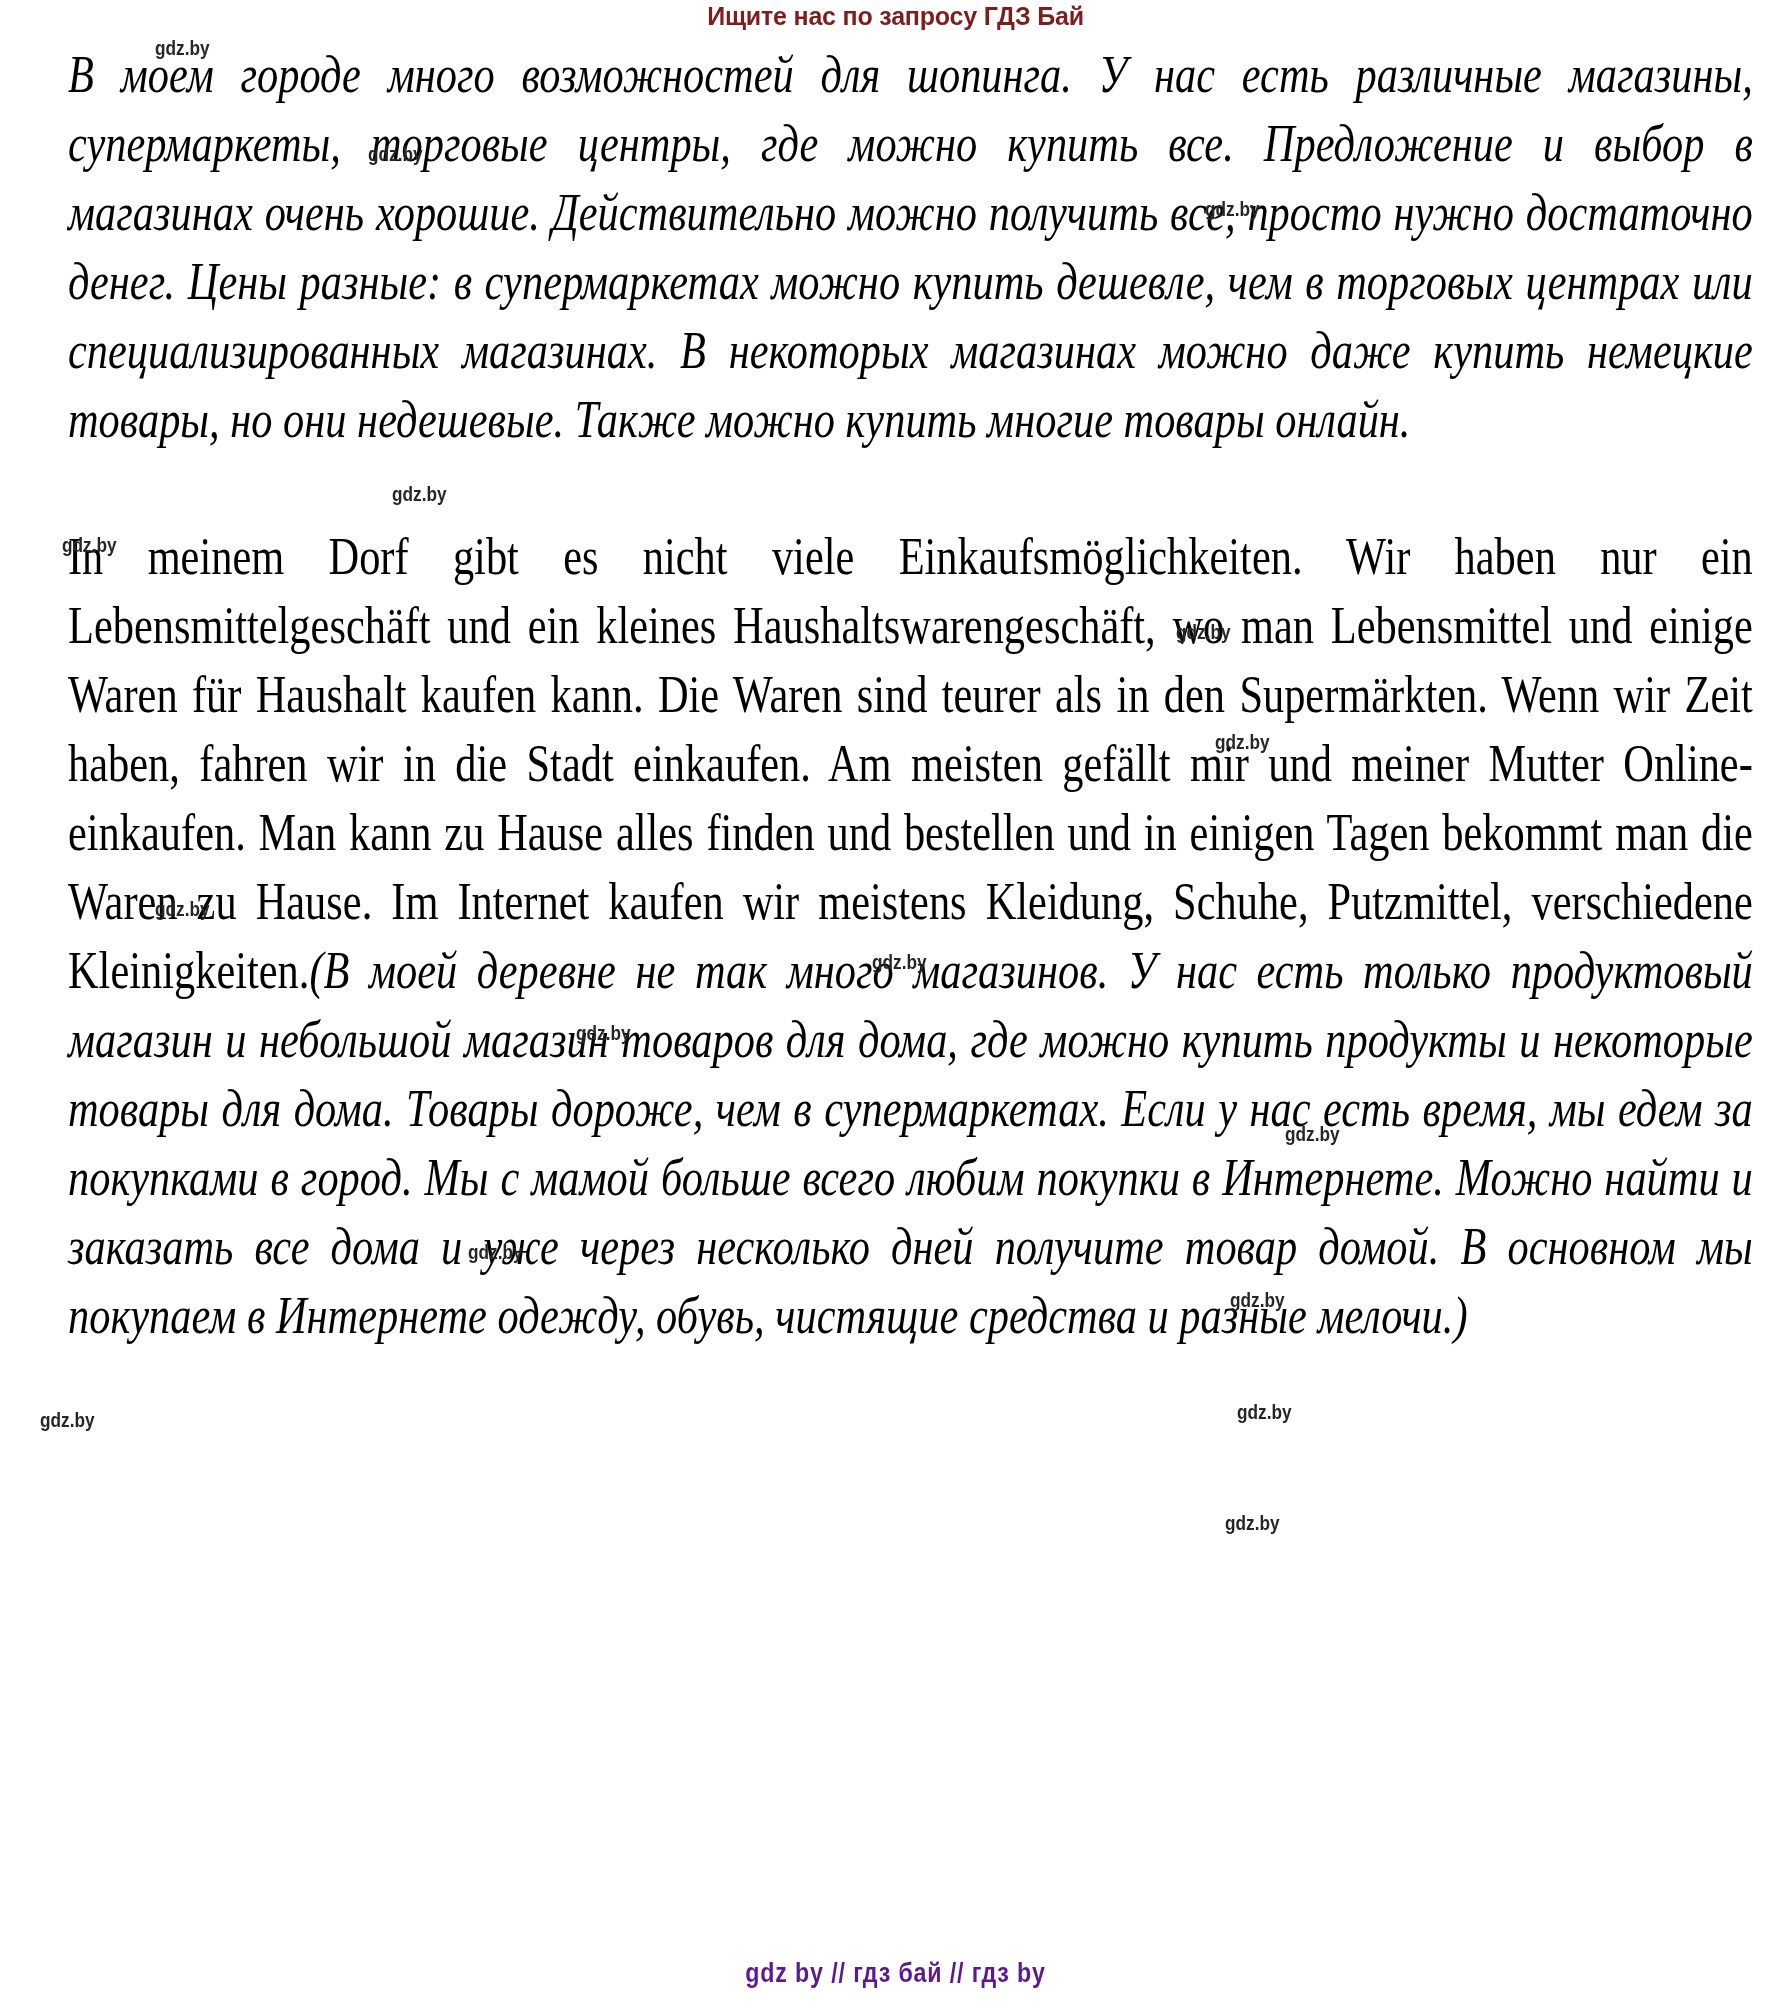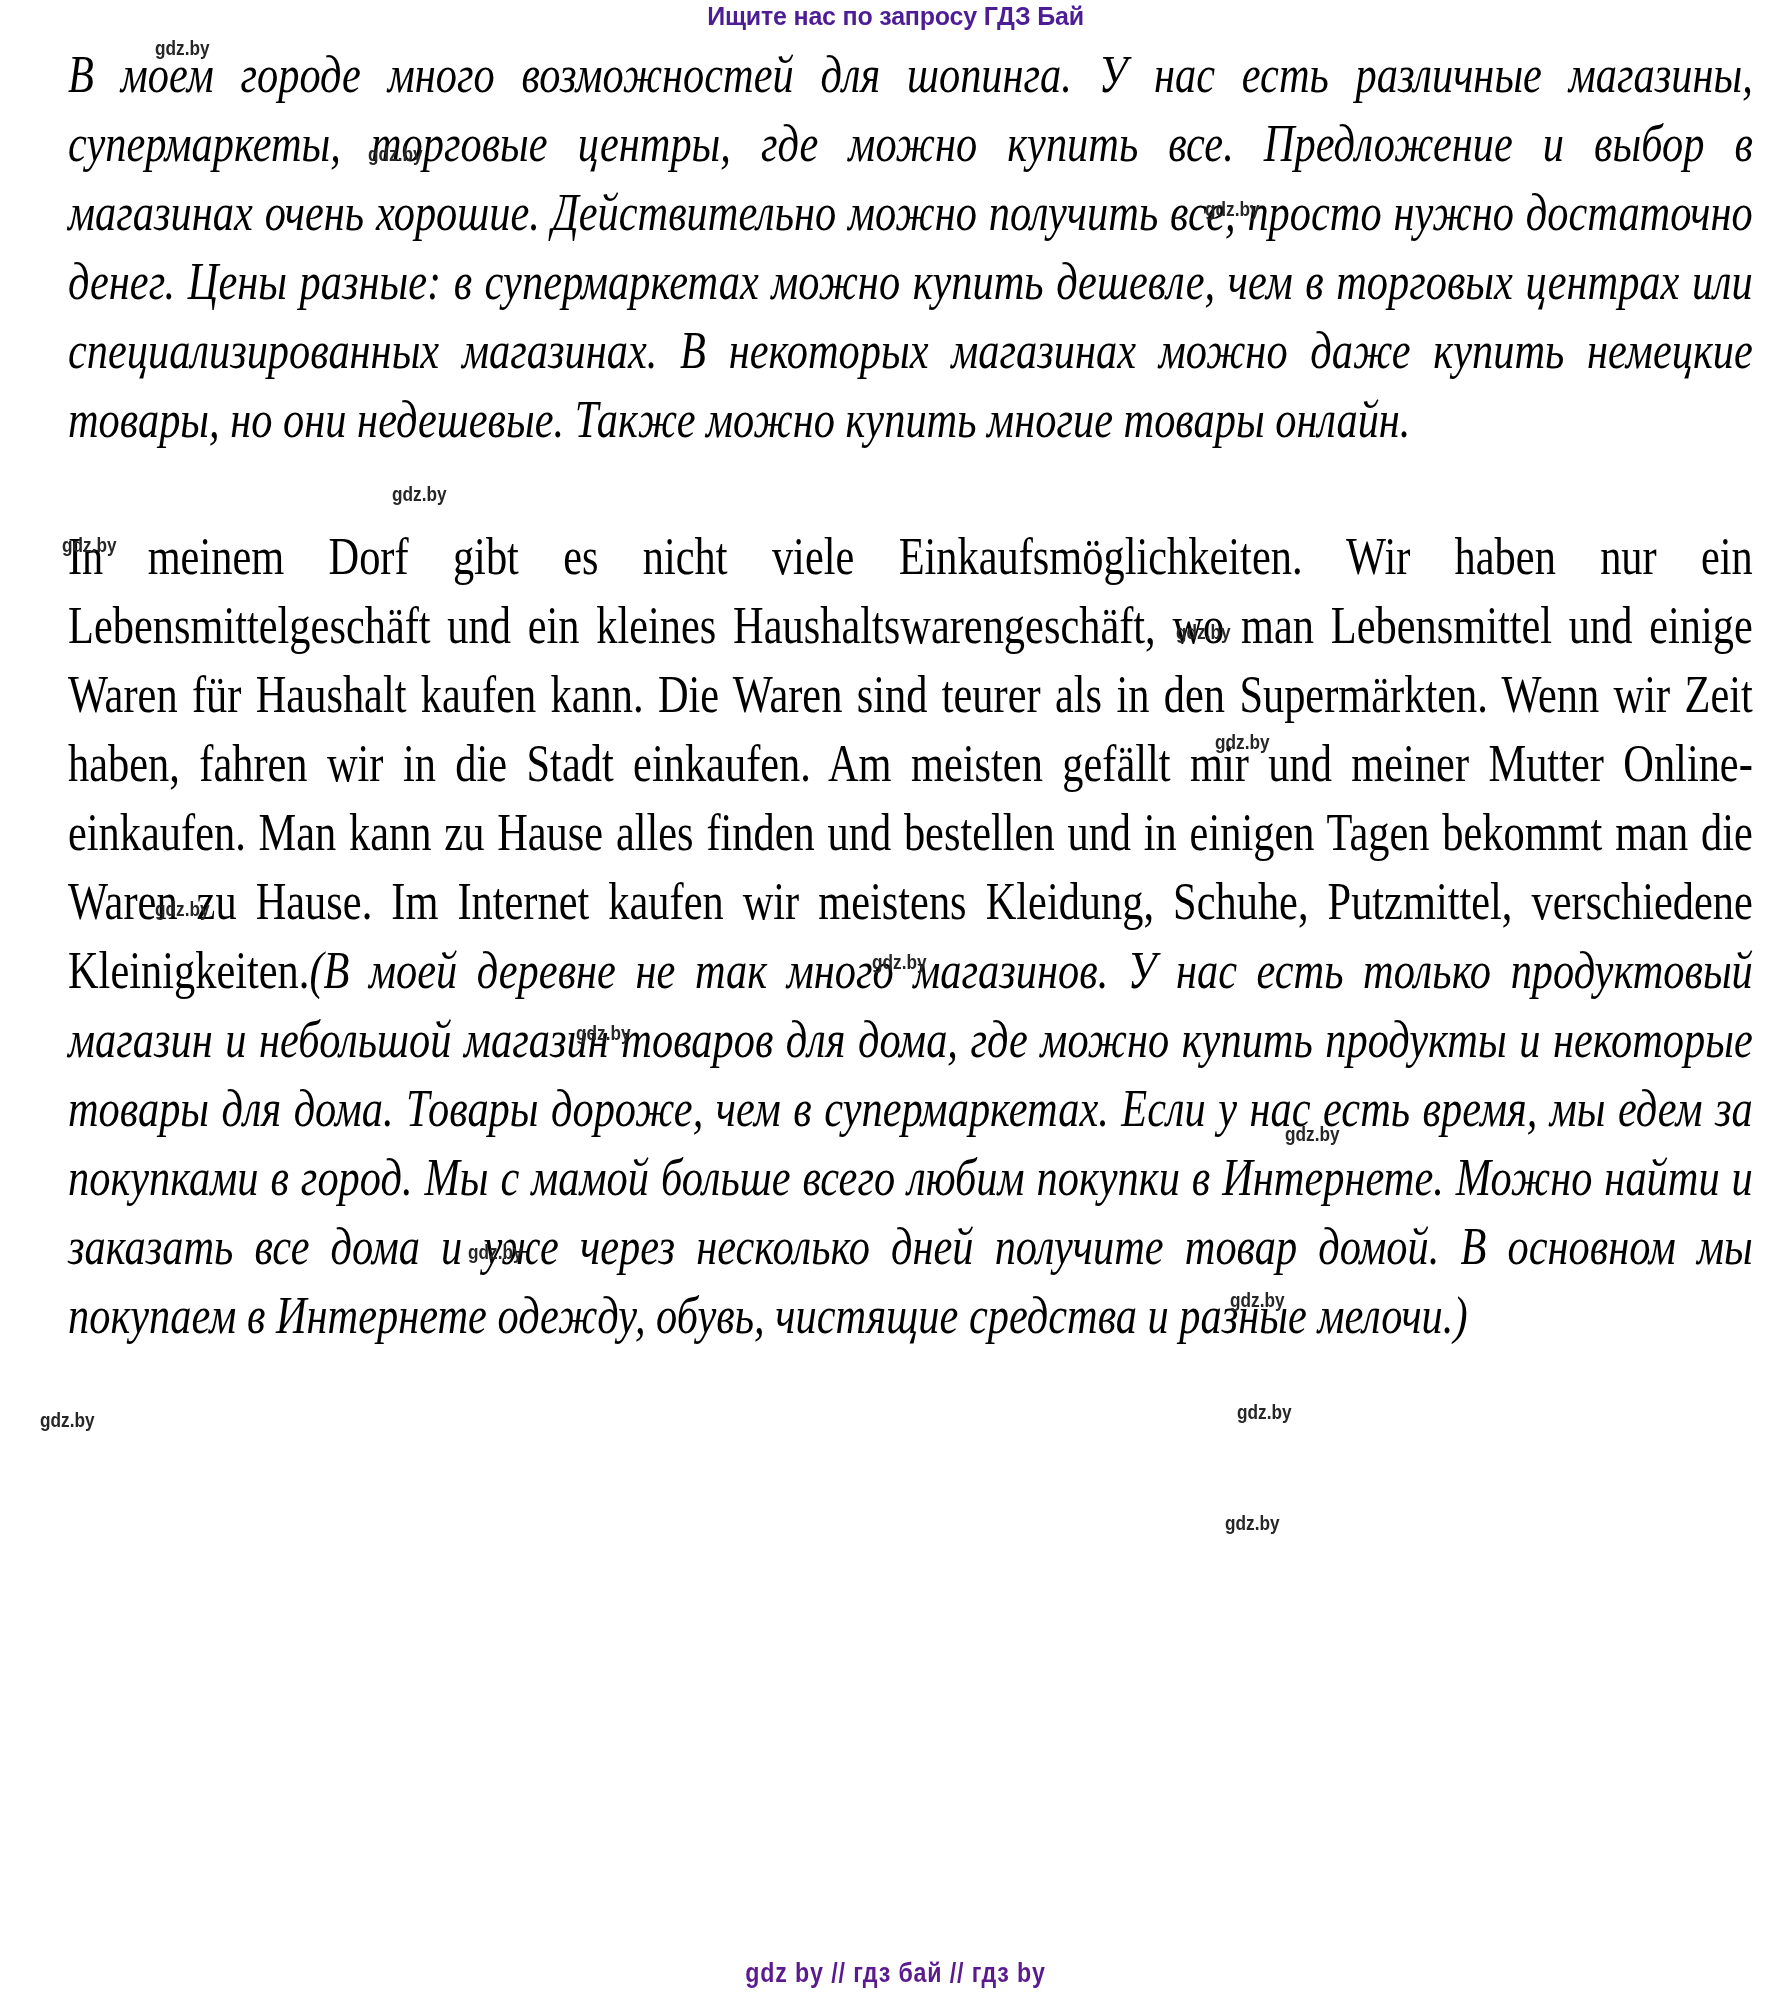--- a/index.html
+++ b/index.html
@@ -20,21 +20,21 @@
   .promo-banner {
     position: absolute;
     top: 0px;
     left: 0;
     width: 1791px;
     text-align: center;
     font-family: "Liberation Sans", "DejaVu Sans", sans-serif;
     font-size: 25px;
     font-weight: 700;
     letter-spacing: -0.2px;
-    color: #4c1d95;
+    color: #7f1d1d;
     line-height: 32px;
     white-space: nowrap;
   }
 
   
   .page {
     position: absolute;
     top: 40px;
     left: 35px;
     width: 1685px;

